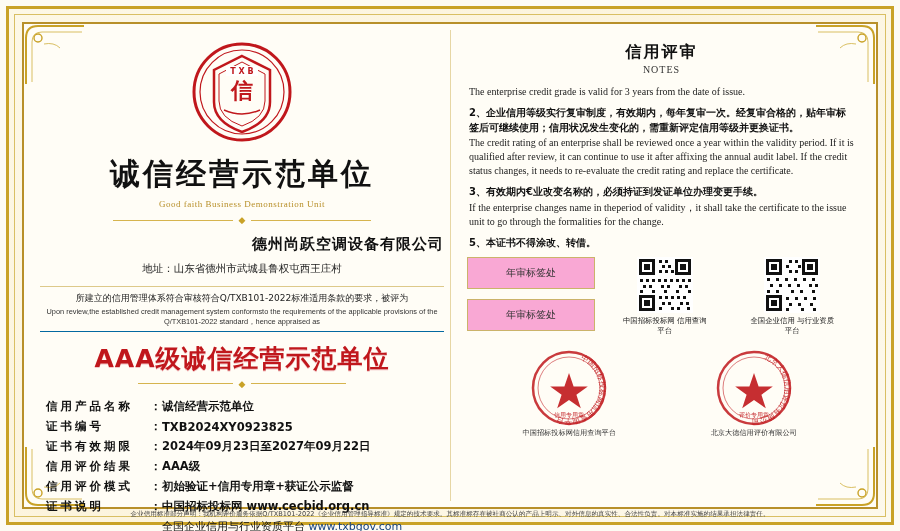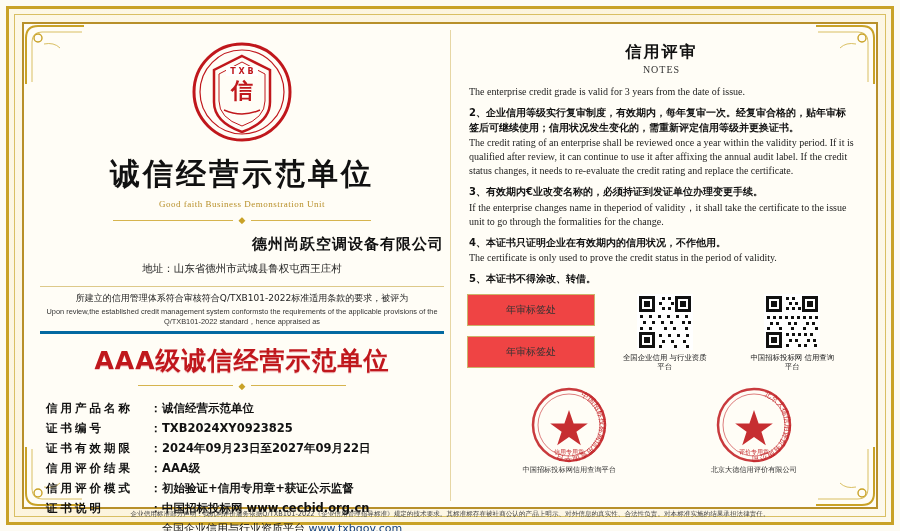--- a/index.html
+++ b/index.html
@@ -124,21 +124,21 @@
     text-align: center;
     font-size: 10.5px;
     color: #222;
     margin-top: 8px;
     font-family: "DejaVu Sans", sans-serif;
   }
   .statement {
     margin-top: 10px;
     padding: 5px 6px 4px 6px;
     border-top: 1px solid #ddc98a;
-    border-bottom: 3px solid #0369a1;
+    border-bottom: 1px solid #0369a1;
     text-align: center;
   }
   .statement .cn {
     font-size: 9px;
     color: #222;
     font-family: "DejaVu Sans", sans-serif;
     line-height: 1.4;
   }
   .statement .en {
     font-size: 7.4px;
@@ -171,21 +171,21 @@
     background: #d6b44e;
   }
   .grade-orn .dot { margin: 0 6px; }
 
   .fields {
     margin-top: 10px;
     padding-left: 6px;
   }
   .field-row {
     display: flex;
-    align-items: center;
+    align-items: flex-end;
     margin-bottom: 5px;
     font-family: "DejaVu Sans", sans-serif;
   }
   .field-label {
     width: 104px;
     font-size: 11.5px;
     font-weight: bold;
     color: #111;
     letter-spacing: 3px;
     flex: none;
@@ -274,21 +274,21 @@
   .stamp-box {
     height: 30px;
     border: 1px solid #cbb36a;
     display: flex;
     align-items: center;
     justify-content: center;
     font-size: 10px;
     color: #333;
     font-family: "DejaVu Sans", sans-serif;
     margin-bottom: 10px;
-    background: #ef4444;
+    background: #f9a8d4;
     text-align: right;
   }
   .qr-col {
     flex: 1;
     display: flex;
     justify-content: space-around;
     padding-left: 6px;
   }
   .qr-item { text-align: center; width: 86px; }
   .qr-code {
@@ -473,87 +473,30 @@
         </div>
         <div class="note">
           <div class="cn">2、企业信用等级实行复审制度，有效期内，每年复审一次。经复审合格的，贴年审标签后可继续使用；信用状况发生变化的，需重新评定信用等级并更换证书。</div>
           <div class="en">The credit rating of an enterprise shall be reviewed once a year within the validity period. If it is qualified after review, it can continue to use it after affixing the annual audit label. If the credit status changes, it needs to re-evaluate the credit rating and replace the certificate.</div>
         </div>
         <div class="note">
           <div class="cn">3、有效期内€业改变名称的，必须持证到发证单位办理变更手续。</div>
           <div class="en">If the enterprise changes name in theperiod of validity，it shall take the certificate to the issue unit to go through the formalities for the change.</div>
         </div>
         <div class="note">
-          <div class="cn">4、本证书只证明企业在有效期内的信用状况，不作他用。</div>
-          <div class="en">The certificate is only used to prove the credit status in the period of validity.</div>
-        </div>
-        <div class="note">
           <div class="cn">5、本证书不得涂改、转借。</div>
         </div>
       </div>
 
       <div class="stamp-qr-row">
         <div class="stamp-col">
           <div class="stamp-box">年审标签处</div>
           <div class="stamp-box">年审标签处</div>
         </div>
         <div class="qr-col">
-          <div class="qr-item">
-            <div class="qr-code">
-              <svg viewBox="0 0 56 56" width="56" height="56">
-                <rect width="56" height="56" fill="#fff"></rect>
-                <g fill="#111">
-                  <rect x="2" y="2" width="16" height="16"></rect>
-                    <rect x="5" y="5" width="10" height="10" fill="#fff"></rect>
-                    <rect x="7" y="7" width="6" height="6"></rect>
-                  <rect x="38" y="2" width="16" height="16"></rect>
-                    <rect x="41" y="5" width="10" height="10" fill="#fff"></rect>
-                    <rect x="43" y="7" width="6" height="6"></rect>
-                  <rect x="2" y="38" width="16" height="16"></rect>
-                    <rect x="5" y="41" width="10" height="10" fill="#fff"></rect>
-                    <rect x="7" y="43" width="6" height="6"></rect>
-                  <rect x="25" y="3" width="3" height="3"></rect>
-                    <rect x="31" y="3" width="3" height="3"></rect>
-                    <rect x="22" y="8" width="3" height="3"></rect>
-                    <rect x="34" y="8" width="3" height="3"></rect>
-                  <rect x="25" y="13" width="3" height="3"></rect>
-                    <rect x="31" y="13" width="3" height="3"></rect>
-                  <rect x="3" y="21" width="3" height="3"></rect>
-                    <rect x="12" y="21" width="3" height="3"></rect>
-                    <rect x="21" y="21" width="3" height="3"></rect>
-                    <rect x="30" y="21" width="3" height="3"></rect>
-                    <rect x="39" y="21" width="3" height="3"></rect>
-                    <rect x="48" y="21" width="3" height="3"></rect>
-                  <rect x="6" y="27" width="3" height="3"></rect>
-                    <rect x="15" y="27" width="3" height="3"></rect>
-                    <rect x="24" y="27" width="3" height="3"></rect>
-                    <rect x="33" y="27" width="3" height="3"></rect>
-                    <rect x="45" y="27" width="3" height="3"></rect>
-                    <rect x="51" y="27" width="3" height="3"></rect>
-                  <rect x="3" y="33" width="3" height="3"></rect>
-                    <rect x="12" y="33" width="3" height="3"></rect>
-                    <rect x="27" y="33" width="3" height="3"></rect>
-                    <rect x="36" y="33" width="3" height="3"></rect>
-                    <rect x="48" y="33" width="3" height="3"></rect>
-                  <rect x="22" y="40" width="3" height="3"></rect>
-                    <rect x="31" y="40" width="3" height="3"></rect>
-                    <rect x="40" y="40" width="3" height="3"></rect>
-                    <rect x="49" y="40" width="3" height="3"></rect>
-                  <rect x="25" y="46" width="3" height="3"></rect>
-                    <rect x="34" y="46" width="3" height="3"></rect>
-                    <rect x="46" y="46" width="3" height="3"></rect>
-                  <rect x="22" y="51" width="3" height="3"></rect>
-                    <rect x="37" y="51" width="3" height="3"></rect>
-                    <rect x="49" y="51" width="3" height="3"></rect>
-                </g>
-              </svg>
-            </div>
-            <div class="qr-cap">全国企业信用
-与行业资质平台</div>
-          </div>
           <div class="qr-item">
             <div class="qr-code">
               <svg viewBox="0 0 56 56" width="56" height="56">
                 <rect width="56" height="56" fill="#fff"></rect>
                 <g fill="#111">
                   <rect x="2" y="2" width="16" height="16"></rect>
                     <rect x="5" y="5" width="10" height="10" fill="#fff"></rect>
                     <rect x="7" y="7" width="6" height="6"></rect>
                   <rect x="38" y="2" width="16" height="16"></rect>
                     <rect x="41" y="5" width="10" height="10" fill="#fff"></rect>
@@ -600,20 +543,73 @@
                   <rect x="22" y="50" width="3" height="3"></rect>
                     <rect x="34" y="50" width="3" height="3"></rect>
                     <rect x="40" y="50" width="3" height="3"></rect>
                     <rect x="50" y="50" width="3" height="3"></rect>
                 </g>
               </svg>
             </div>
             <div class="qr-cap">中国招标投标网
 信用查询平台</div>
           </div>
+          <div class="qr-item">
+            <div class="qr-code">
+              <svg viewBox="0 0 56 56" width="56" height="56">
+                <rect width="56" height="56" fill="#fff"></rect>
+                <g fill="#111">
+                  <rect x="2" y="2" width="16" height="16"></rect>
+                    <rect x="5" y="5" width="10" height="10" fill="#fff"></rect>
+                    <rect x="7" y="7" width="6" height="6"></rect>
+                  <rect x="38" y="2" width="16" height="16"></rect>
+                    <rect x="41" y="5" width="10" height="10" fill="#fff"></rect>
+                    <rect x="43" y="7" width="6" height="6"></rect>
+                  <rect x="2" y="38" width="16" height="16"></rect>
+                    <rect x="5" y="41" width="10" height="10" fill="#fff"></rect>
+                    <rect x="7" y="43" width="6" height="6"></rect>
+                  <rect x="25" y="3" width="3" height="3"></rect>
+                    <rect x="31" y="3" width="3" height="3"></rect>
+                    <rect x="22" y="8" width="3" height="3"></rect>
+                    <rect x="34" y="8" width="3" height="3"></rect>
+                  <rect x="25" y="13" width="3" height="3"></rect>
+                    <rect x="31" y="13" width="3" height="3"></rect>
+                  <rect x="3" y="21" width="3" height="3"></rect>
+                    <rect x="12" y="21" width="3" height="3"></rect>
+                    <rect x="21" y="21" width="3" height="3"></rect>
+                    <rect x="30" y="21" width="3" height="3"></rect>
+                    <rect x="39" y="21" width="3" height="3"></rect>
+                    <rect x="48" y="21" width="3" height="3"></rect>
+                  <rect x="6" y="27" width="3" height="3"></rect>
+                    <rect x="15" y="27" width="3" height="3"></rect>
+                    <rect x="24" y="27" width="3" height="3"></rect>
+                    <rect x="33" y="27" width="3" height="3"></rect>
+                    <rect x="45" y="27" width="3" height="3"></rect>
+                    <rect x="51" y="27" width="3" height="3"></rect>
+                  <rect x="3" y="33" width="3" height="3"></rect>
+                    <rect x="12" y="33" width="3" height="3"></rect>
+                    <rect x="27" y="33" width="3" height="3"></rect>
+                    <rect x="36" y="33" width="3" height="3"></rect>
+                    <rect x="48" y="33" width="3" height="3"></rect>
+                  <rect x="22" y="40" width="3" height="3"></rect>
+                    <rect x="31" y="40" width="3" height="3"></rect>
+                    <rect x="40" y="40" width="3" height="3"></rect>
+                    <rect x="49" y="40" width="3" height="3"></rect>
+                  <rect x="25" y="46" width="3" height="3"></rect>
+                    <rect x="34" y="46" width="3" height="3"></rect>
+                    <rect x="46" y="46" width="3" height="3"></rect>
+                  <rect x="22" y="51" width="3" height="3"></rect>
+                    <rect x="37" y="51" width="3" height="3"></rect>
+                    <rect x="49" y="51" width="3" height="3"></rect>
+                </g>
+              </svg>
+            </div>
+            <div class="qr-cap">全国企业信用
+与行业资质平台</div>
+          </div>
         </div>
       </div>
 
       <div class="seals-row">
         <div class="seal-item">
           <div class="seal">
             <svg viewBox="0 0 78 78" width="78" height="78">
               <circle cx="39" cy="39" r="36" fill="none" stroke="#c0171c" stroke-width="2.5" opacity="0.85"></circle>
               <circle cx="39" cy="39" r="31" fill="none" stroke="#c0171c" stroke-width="0.8" opacity="0.7"></circle>
               <path id="sealpath1" d="M39 8 a31 31 0 1 1 -0.1 0" fill="none"></path>

